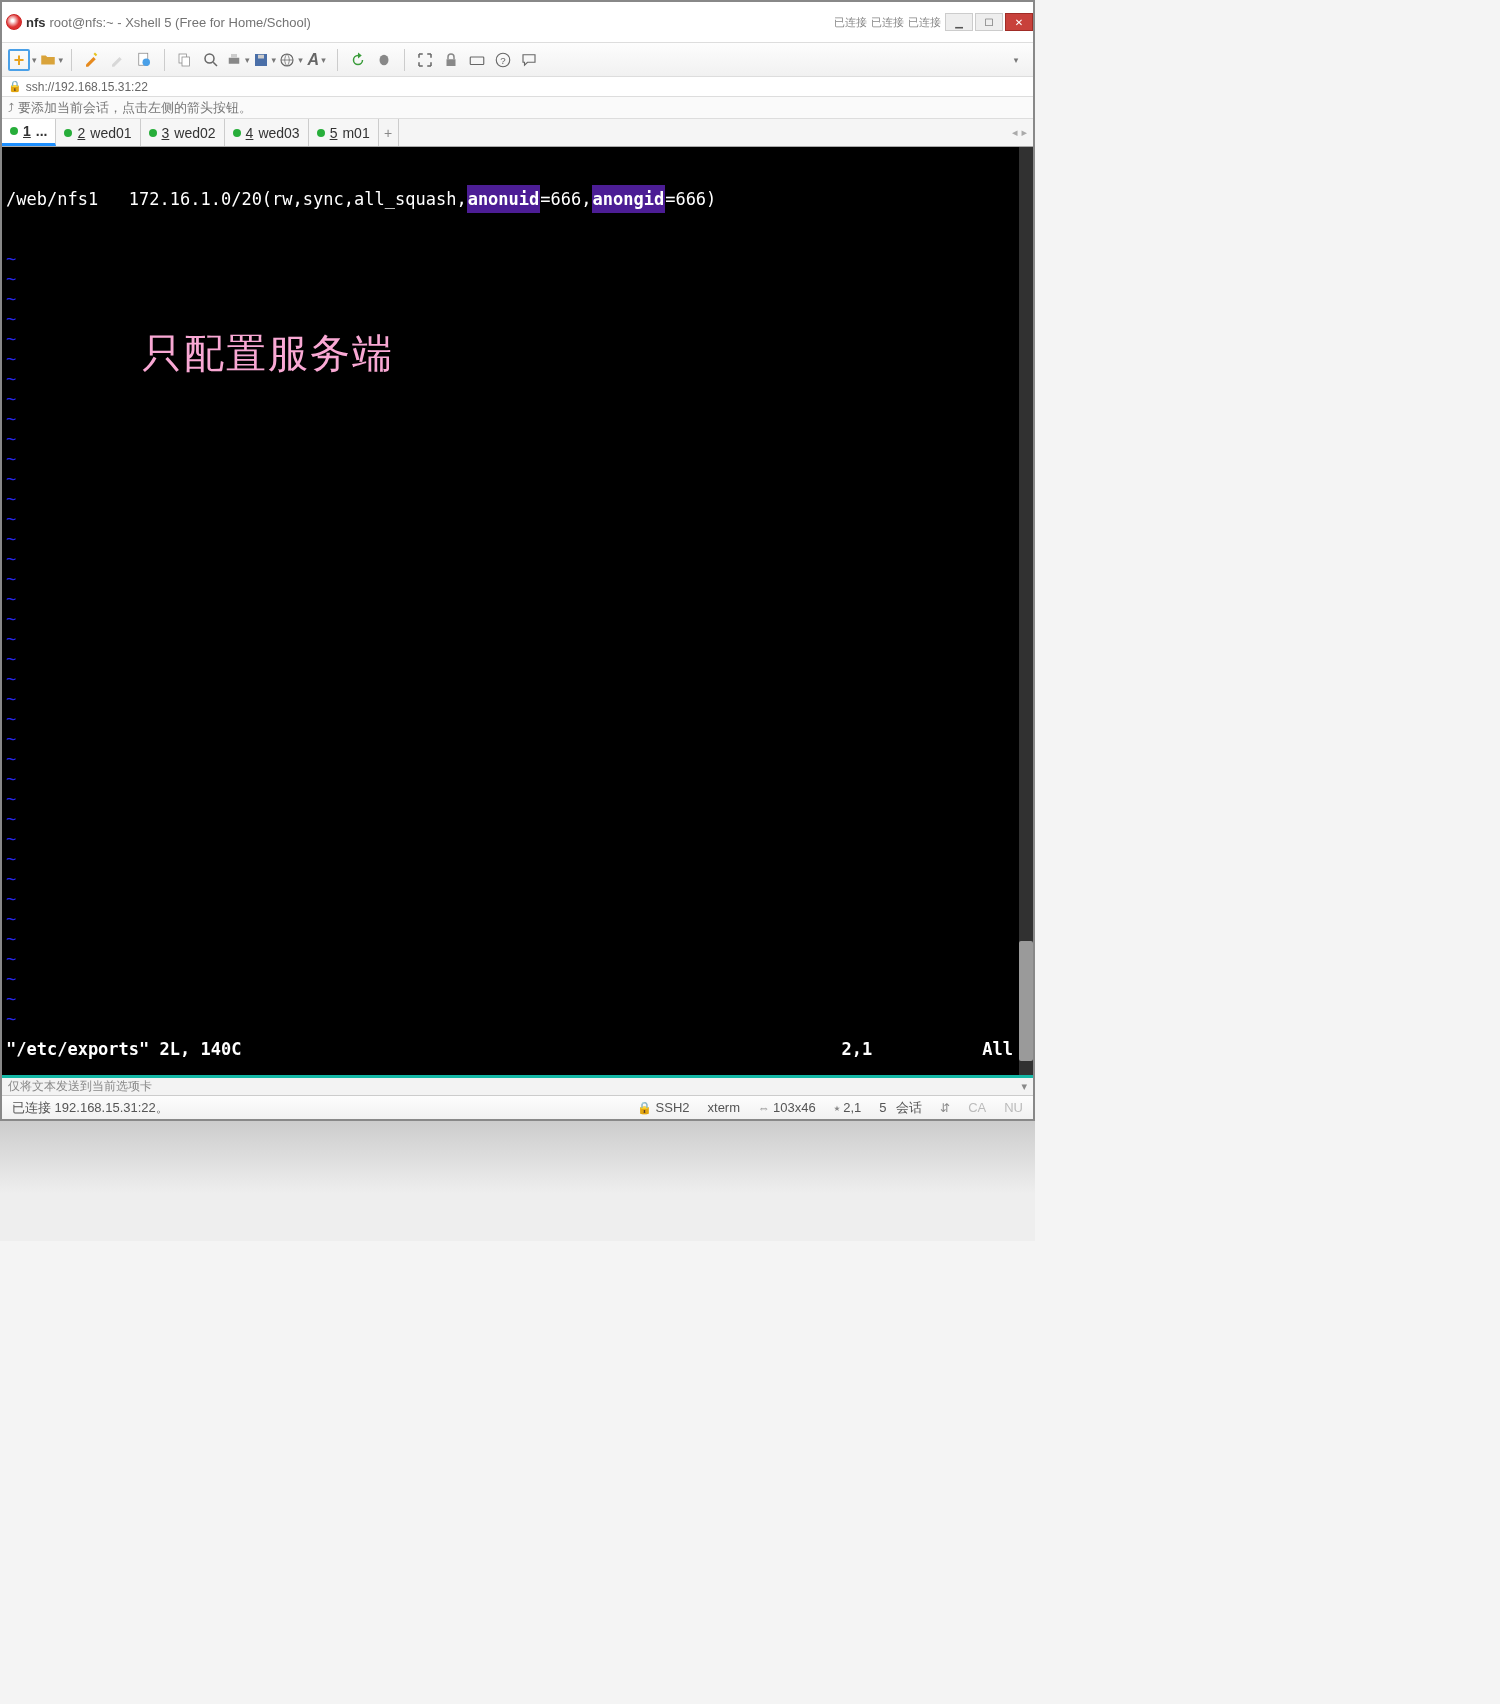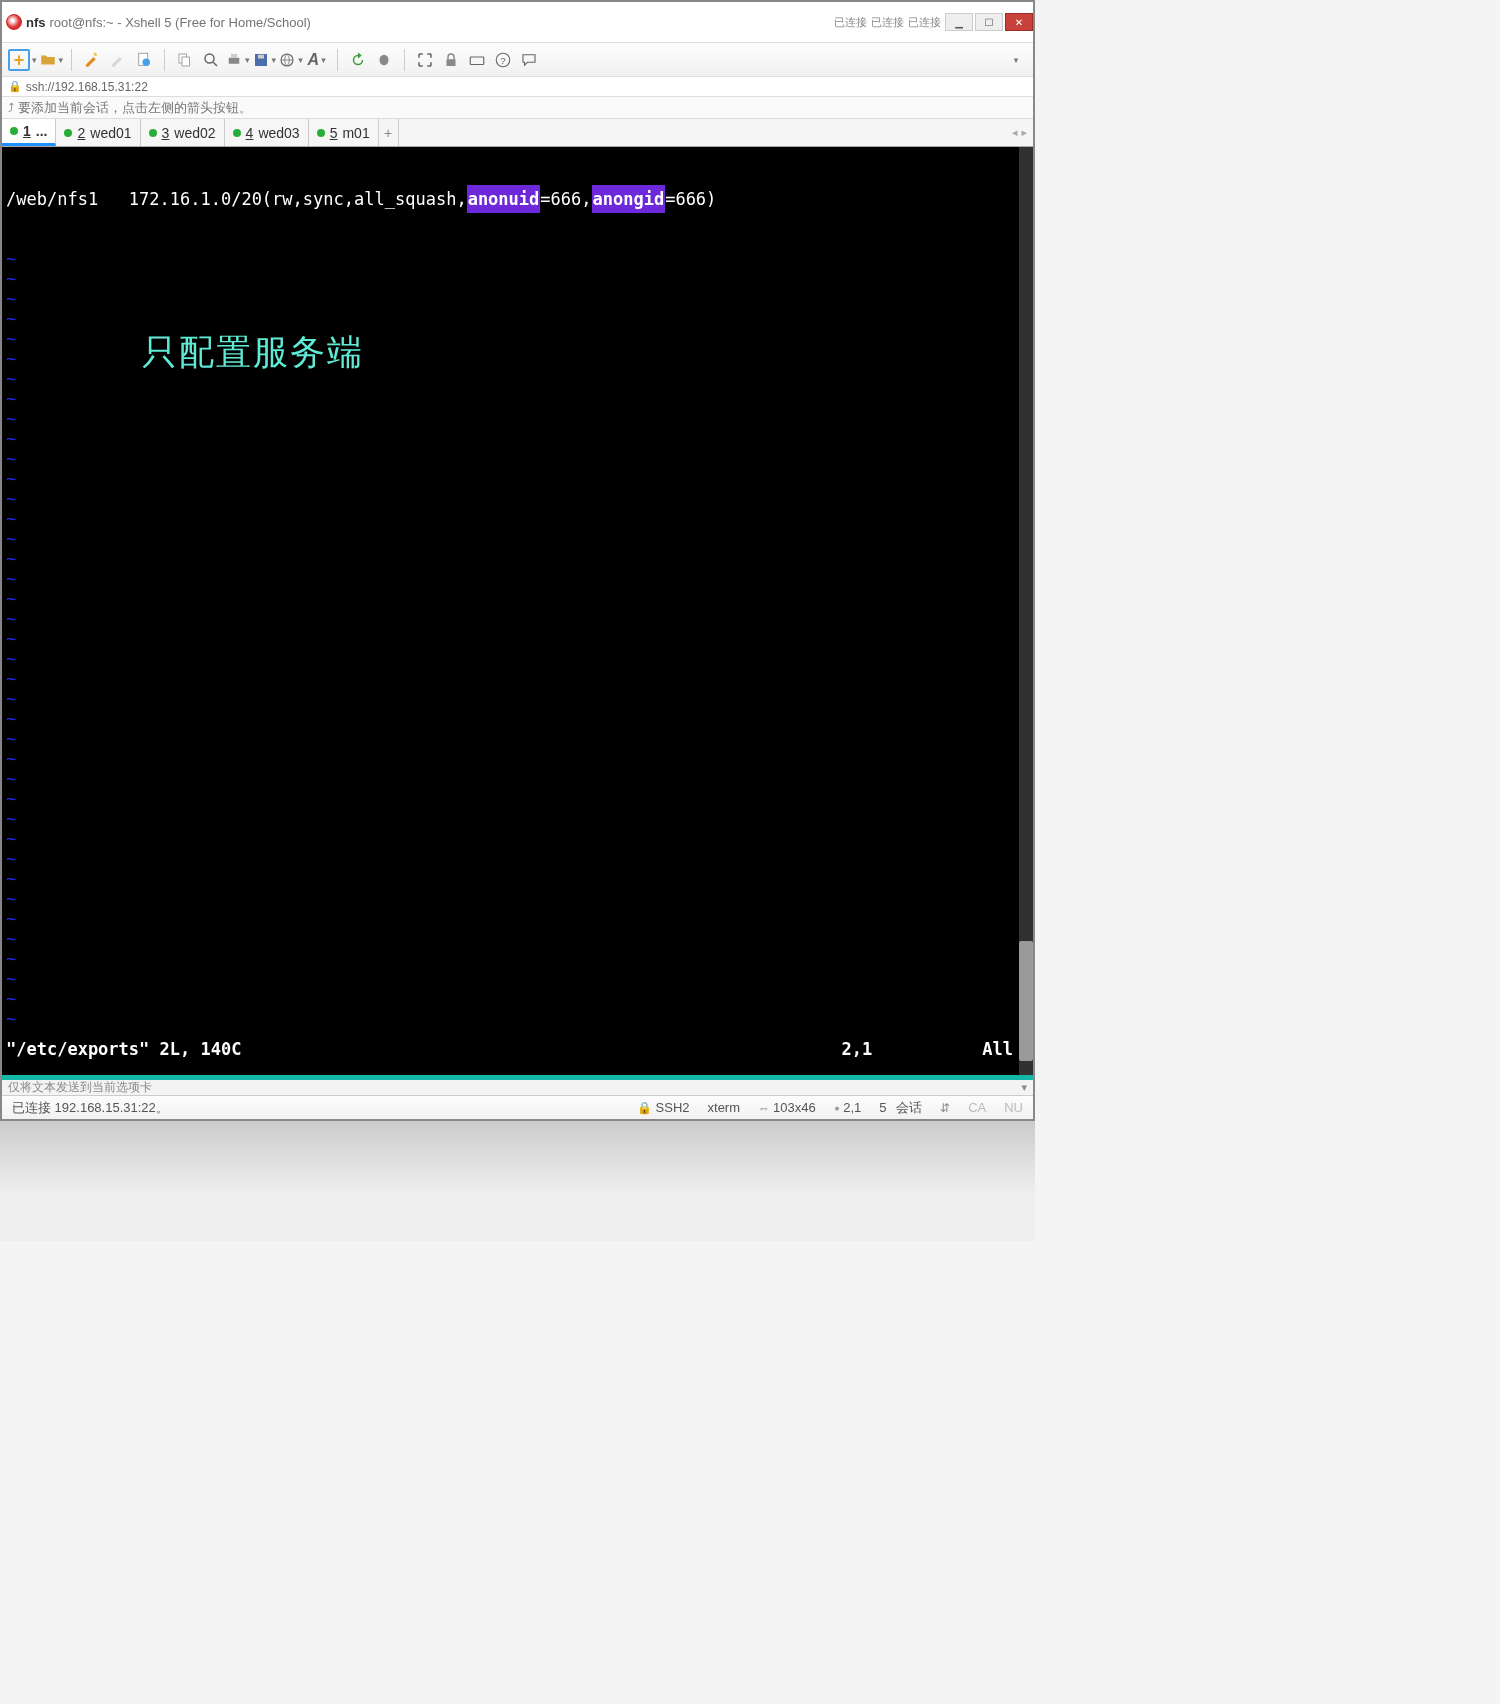--- a/index.html
+++ b/index.html
@@ -183,29 +183,29 @@
     color: #fff;
     font-family: "DejaVu Sans Mono","Consolas",monospace;
     font-size: 17px;
     line-height: 20px;
     height: 928px;
     overflow: hidden;
     padding: 2px 0 0 4px;
     white-space: pre;
   }
   .term-line { height: 20px; }
-  .hl-red { background: #6d28d9; color: #fff; font-weight: bold; padding: 4px 1px; }
+  .hl-red { background: #4c1d95; color: #fff; font-weight: bold; padding: 4px 1px; }
   .hl-cursor { background: #3cc84a; color: #000; }
   .tilde { color: #2727e8; }
   .annotation {
     position: absolute;
     left: 140px; top: 196px;
-    color: #5eead4;
-    font-family: Liberation Serif, serif;
-    font-size: 35px;
+    color: #f9a8d4;
+    font-family: Liberation Sans, sans-serif;
+    font-size: 40px;
     letter-spacing: 2px;
   }
   .term-status {
     position: absolute;
     left: 0; right: 16px; bottom: 16px;
     display: flex;
     height: 20px;
     font-weight: bold;
   }
   .term-status .left { flex: 0 0 auto; padding-left: 4px; }
@@ -225,21 +225,21 @@
     background: #9a9a9a;
     border-radius: 2px;
   }
 
   
   .msgbar {
     display: flex;
     align-items: center;
     height: 20px;
     background: #f3f3f3;
-    border-top: 5px solid #14b8a6;
+    border-top: 3px solid #14b8a6;
     font-size: 12px;
     color: #888;
     padding: 0 6px;
   }
   .msgbar .dd {
     margin-left: auto;
     font-size: 11px;
     color: #888;
   }
 

